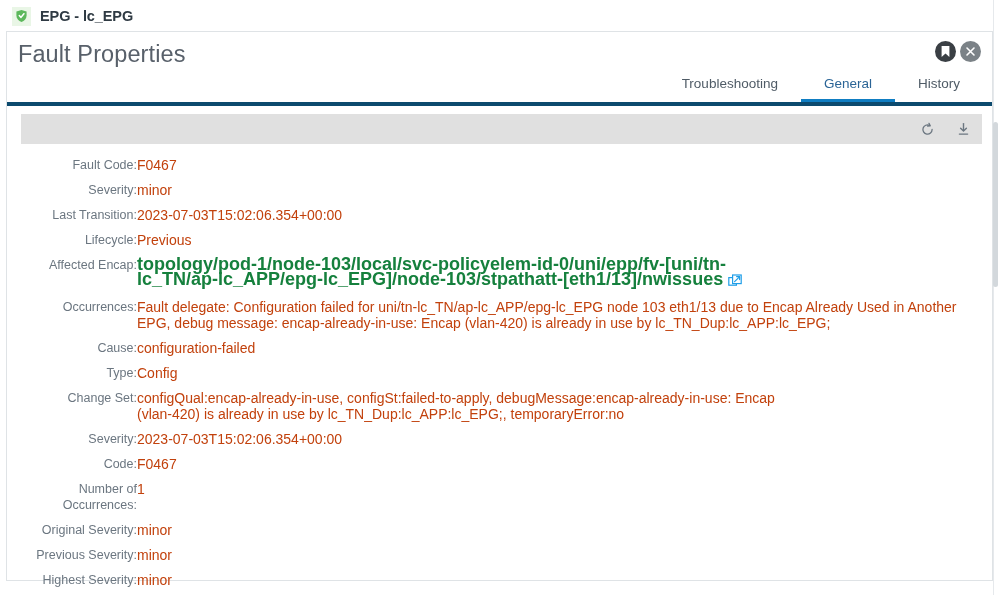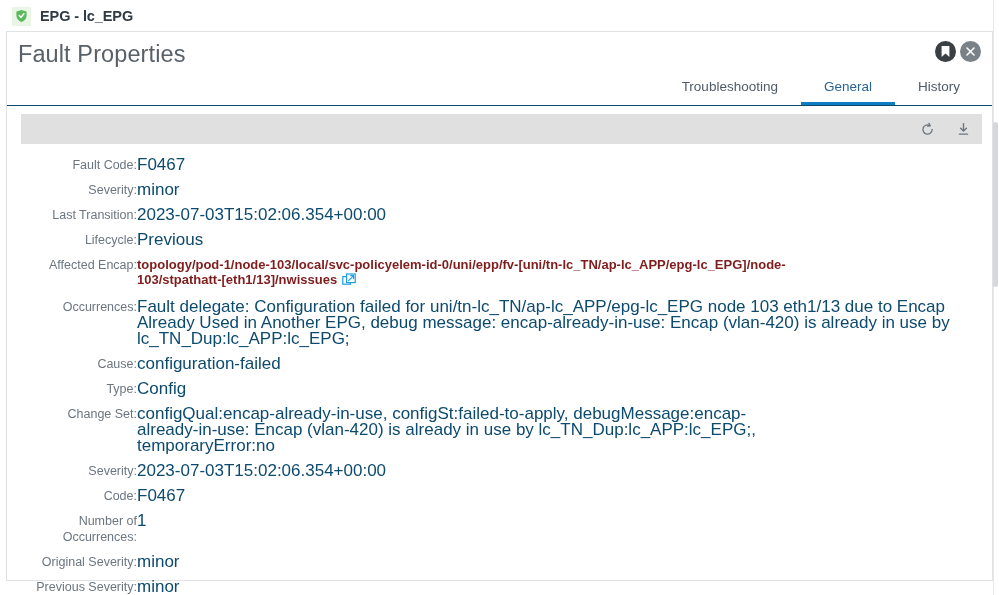--- a/index.html
+++ b/index.html
@@ -54,21 +54,21 @@
     width: 987px;
     height: 550px;
     background: #ffffff;
     border: 1px solid #dfe3e6;
     box-sizing: border-box;
   }
 
   .card-head {
     position: relative;
     height: 74px;
-    border-bottom: 1px solid #0c4a6e;
+    border-bottom: 4px solid #0c4a6e;
     box-sizing: border-box;
   }
   .card-title {
     position: absolute;
     left: 11px;
     top: 9px;
     font-size: 23.5px;
     color: #58606a;
     font-weight: normal;
     letter-spacing: 0.1px;
@@ -155,31 +155,31 @@
     width: 130px;
     flex: 0 0 130px;
     text-align: right;
     font-size: 12.5px;
     color: #6b7680;
     line-height: 16px;
     box-sizing: border-box;
   }
   .prop-value {
     flex: 1 1 auto;
-    font-size: 17px;
-    color: #0c4a6e;
+    font-size: 14px;
+    color: #c2410c;
     line-height: 16px;
     padding-left: 0;
     max-width: 825px;
     word-break: break-word;
   }
   .prop-value.bold {
     font-weight: bold;
-    color: #7f1d1d;
-    font-size: 13px;
+    color: #15803d;
+    font-size: 18px;
     line-height: 15px;
   }
   .prop-value.wide { max-width: 828px; }
   .prop-value.narrow { max-width: 652px; }
 
   .extlink {
     display: inline-block;
     vertical-align: -3px;
     margin-left: 5px;
     cursor: pointer;

